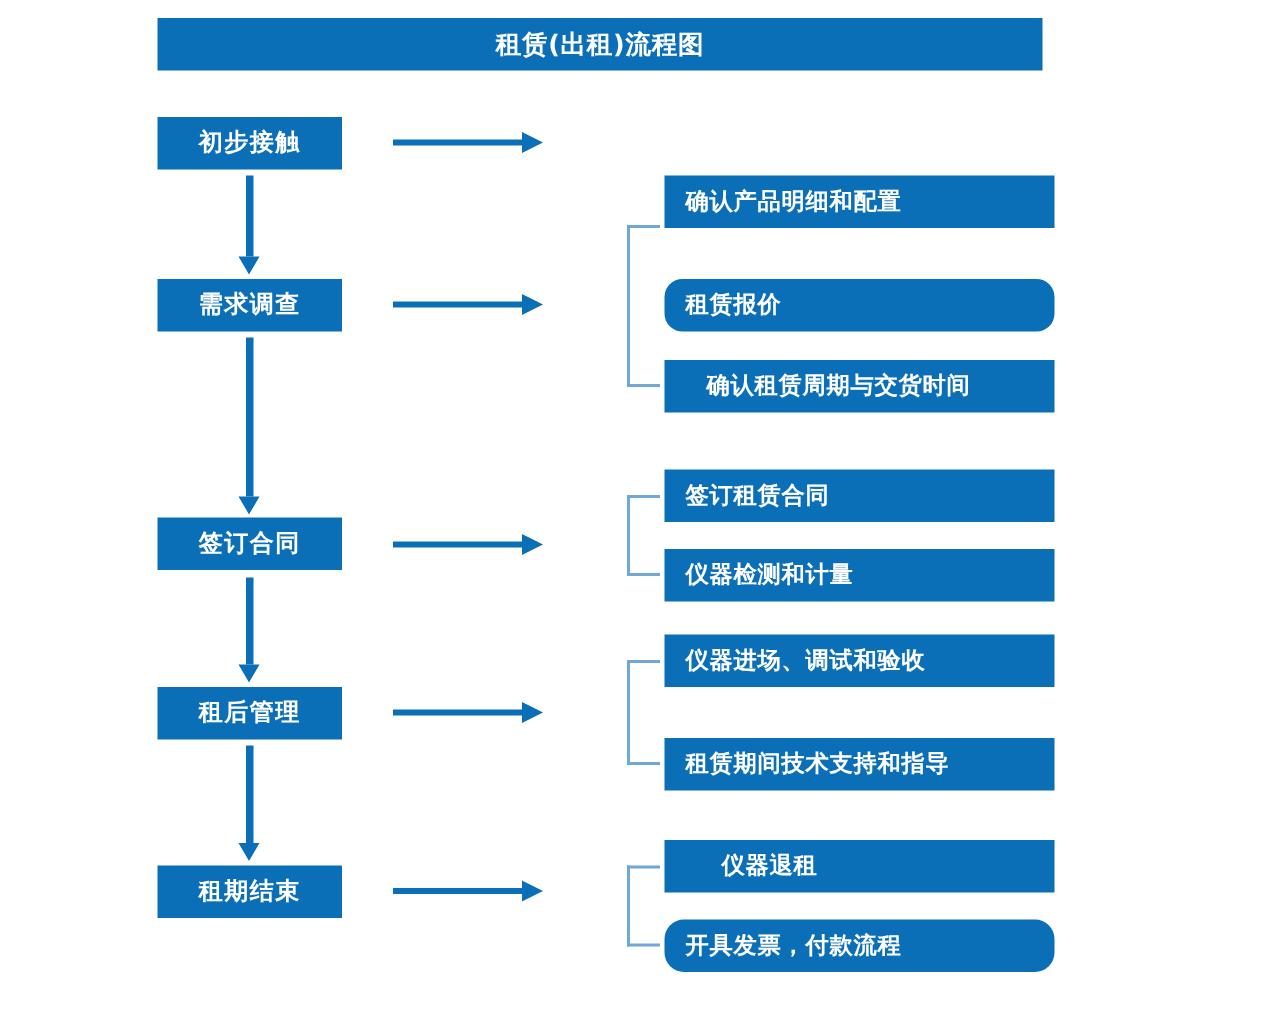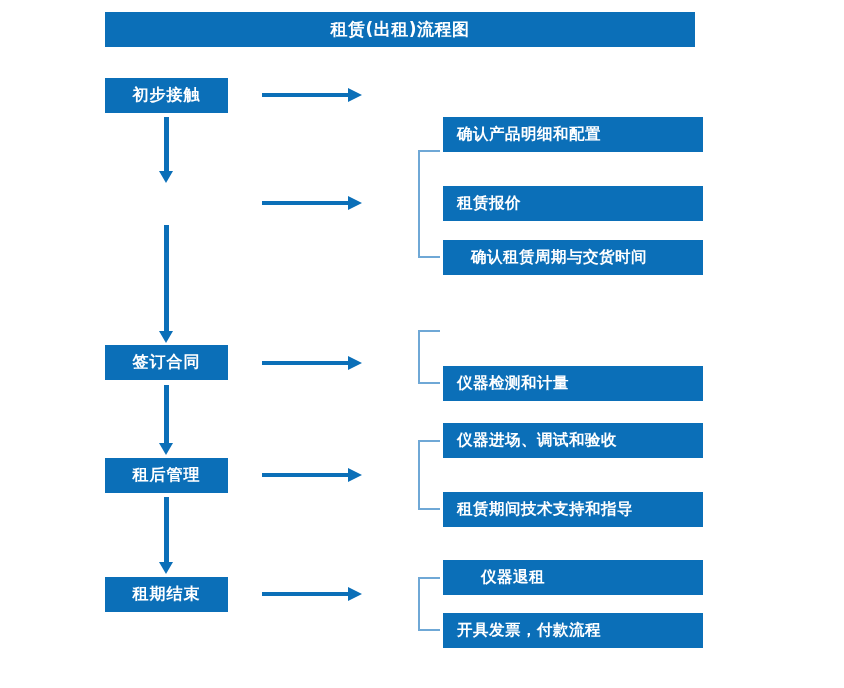--- a/index.html
+++ b/index.html
@@ -126,20 +126,21 @@
   }
 </style>
 </head>
 <body>
 
 <div id="canvas">
 
   <div class="title-bar">租赁(出租)流程图</div>
 
   <div class="node node-left" style="top:78px;">初步接触</div>
+  <div class="node node-left" style="top:186px;">需求调查</div>
   <div class="node node-left" style="top:345px;">签订合同</div>
   <div class="node node-left" style="top:577px;">租期结束</div>
   <div class="node node-left" style="top:458px;">租后管理</div>
 
   <div class="v-arrow" style="top:117px; height:66px;">
     <div class="shaft" style="height:54px;"></div>
     <div class="head" style="top:54px;"></div>
   </div>
   <div class="v-arrow" style="top:225px; height:118px;">
     <div class="shaft" style="height:106px;"></div>
@@ -174,21 +175,22 @@
     <div class="shaft"></div>
       <div class="head"></div>
   </div>
 
   <div class="bracket" style="top:150px; height:108px;"></div>
   <div class="bracket" style="top:330px; height:54px;"></div>
   <div class="bracket" style="top:440px; height:70px;"></div>
   <div class="bracket" style="top:577px; height:54px;"></div>
 
   <div class="node node-right" style="top:117px;">确认产品明细和配置</div>
-  <div class="node node-right" style="top:186px;">租赁报价</div>
+  <div class="node node-right" style="top:186px;border-radius:12px;">租赁报价</div>
   <div class="node node-right" style="top:240px;padding-left:28px;">确认租赁周期与交货时间</div>
+  <div class="node node-right" style="top:313px;">签订租赁合同</div>
   <div class="node node-right" style="top:366px;text-align:right;">仪器检测和计量</div>
   <div class="node node-right" style="top:423px;text-align:right;">仪器进场、调试和验收</div>
   <div class="node node-right" style="top:492px;">租赁期间技术支持和指导</div>
   <div class="node node-right" style="top:560px;padding-left:38px;">仪器退租</div>
-  <div class="node node-right" style="top:613px;">开具发票，付款流程</div>
+  <div class="node node-right" style="top:613px;border-radius:13px;">开具发票，付款流程</div>
 
 </div>
 
 </body></html>

